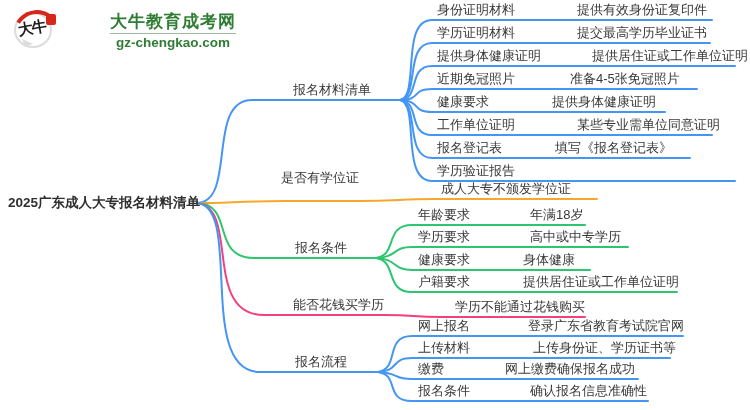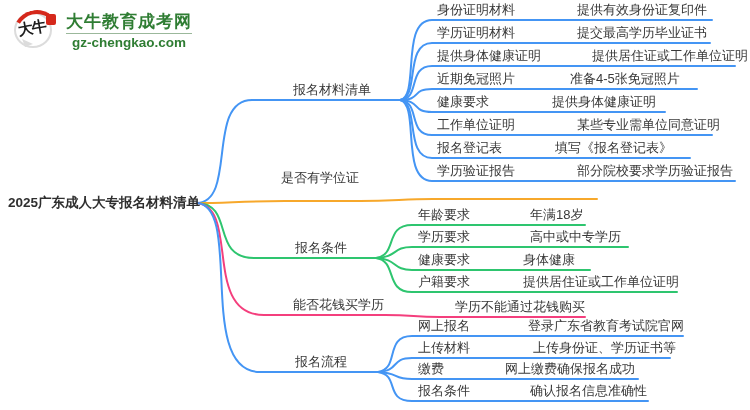--- a/index.html
+++ b/index.html
@@ -26,21 +26,21 @@
   }
   .mark-arc{
     position:absolute;left:-1px;top:0;width:40px;height:40px;border-radius:50%;
     border:4px solid transparent;border-top-color:#d5281b;transform:rotate(-14deg);
   }
   .mark-text{
     position:absolute;left:4px;top:9px;font-size:15px;font-weight:bold;color:#1c1c1c;
     transform:rotate(-10deg);letter-spacing:-1px;
   }
   .mark-seal{position:absolute;right:2px;top:4px;width:10px;height:11px;background:#d5281b;border-radius:2px;}
-  .logo-col{display:flex;flex-direction:column;}
+  .logo-col{display:flex;flex-direction:column;margin-left:44px;}
   .brand{color:#2f7d33;font-weight:bold;font-size:17px;line-height:20px;letter-spacing:1px;}
   .logo-divider{height:1px;background:#9bb89b;margin:1px 0 1px 0;}
   .domain{color:#2f7d33;font-weight:bold;font-size:13.5px;line-height:15px;text-align:center;}
 </style>
 </head>
 <body>
 
 <div class="stage">
 
   <svg width="750" height="410" viewBox="0 0 750 410">
@@ -112,22 +112,22 @@
   <div class="nd" style="left:592px;top:48px">提供居住证或工作单位证明</div>
   <div class="nd" style="left:437px;top:71px">近期免冠照片</div>
   <div class="nd" style="left:570px;top:71px">准备4-5张免冠照片</div>
   <div class="nd" style="left:437px;top:94px">健康要求</div>
   <div class="nd" style="left:552px;top:94px">提供身体健康证明</div>
   <div class="nd" style="left:437px;top:117px">工作单位证明</div>
   <div class="nd" style="left:577px;top:117px">某些专业需单位同意证明</div>
   <div class="nd" style="left:437px;top:140px">报名登记表</div>
   <div class="nd" style="left:555px;top:140px">填写《报名登记表》</div>
   <div class="nd" style="left:437px;top:163px">学历验证报告</div>
-  <div class="nd" style="left:577px;top:163px">部分院校要求学历验证报告</div>
 
+  <div class="nd" style="left:441px;top:181px">成人大专不颁发学位证</div>
 
   <div class="nd" style="left:418px;top:207px">年龄要求</div>
   <div class="nd" style="left:530px;top:207px">年满18岁</div>
   <div class="nd" style="left:418px;top:229px">学历要求</div>
   <div class="nd" style="left:530px;top:229px">高中或中专学历</div>
   <div class="nd" style="left:418px;top:252px">健康要求</div>
   <div class="nd" style="left:523px;top:252px">身体健康</div>
   <div class="nd" style="left:418px;top:274px">户籍要求</div>
   <div class="nd" style="left:523px;top:274px">提供居住证或工作单位证明</div>
 

